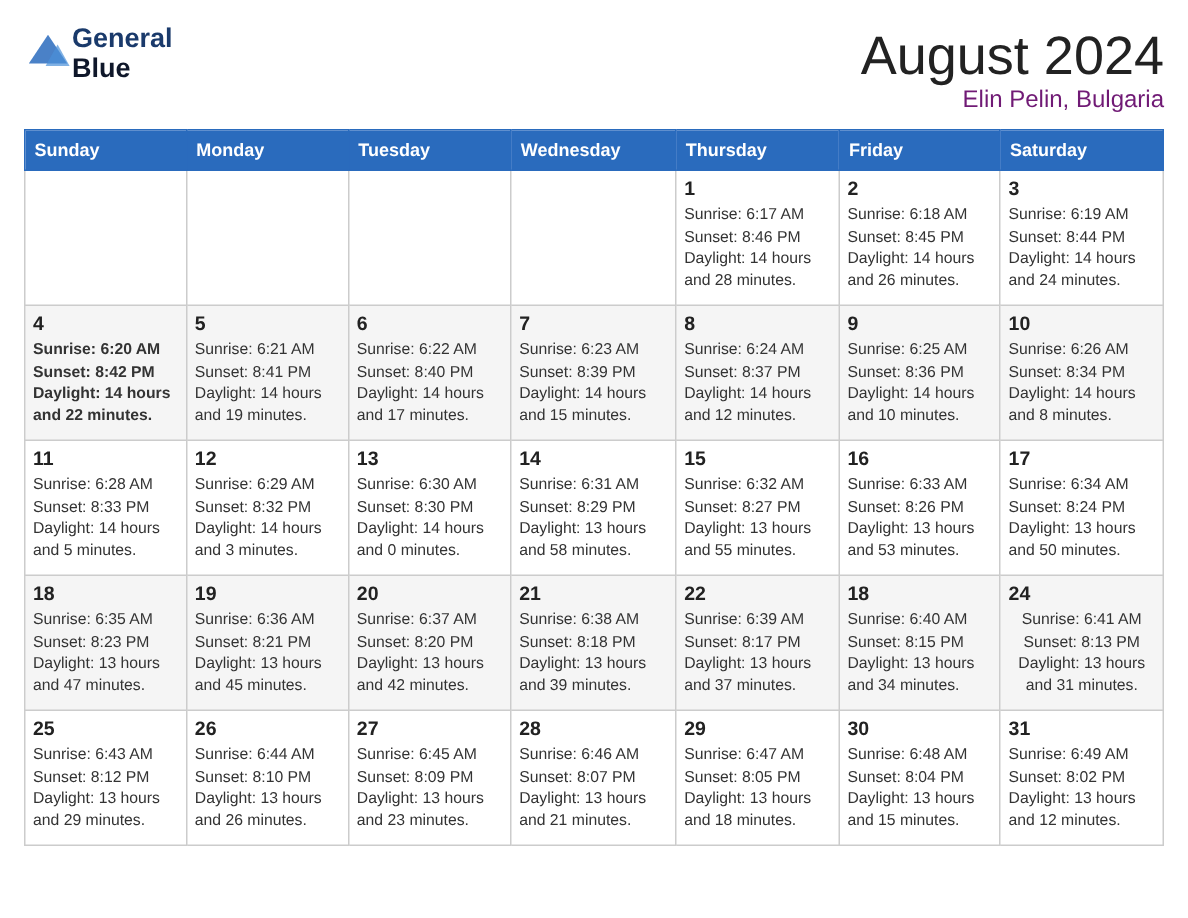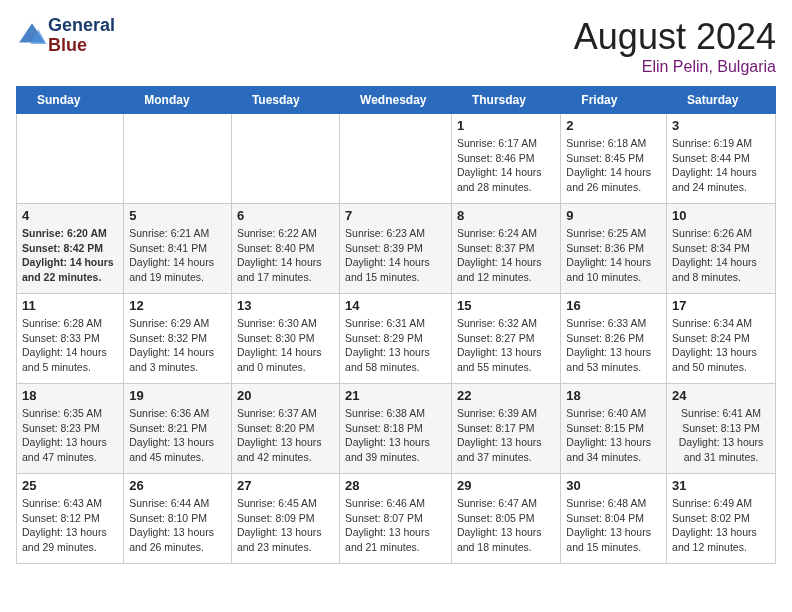--- a/index.html
+++ b/index.html
@@ -21,21 +21,21 @@
       align-items: center;
       gap: 0;
     }
     .logo-text {
       font-size: 18px;
       font-weight: bold;
       color: #1a3a6b;
       line-height: 1.1;
     }
     .logo-text span {
-      color: #7f1d1d;
+      color: #0f172a;
     }
     .logo-icon {
       width: 32px;
       height: 32px;
     }
     .title-block {
       text-align: right;
     }
     .month-title {
       font-size: 36px;
@@ -48,21 +48,21 @@
     }
     table {
       width: 100%;
       border-collapse: collapse;
       font-size: 11px;
     }
     thead tr th {
       background: #2a6bbd;
       color: #fff;
       text-align: left;
-      padding: 6px 20px;
+      padding: 6px 6px;
       font-size: 12px;
       font-weight: bold;
       border: 1px solid #2a6bbd;
     }
     tbody tr td {
       border: 1px solid #ccc;
       vertical-align: top;
       padding: 4px 5px;
       min-height: 80px;
       height: 90px;

